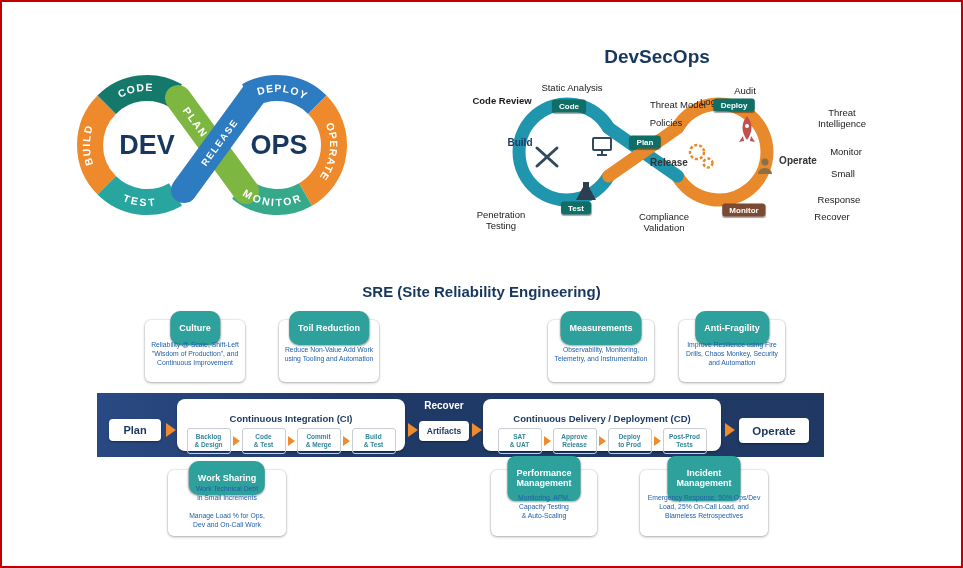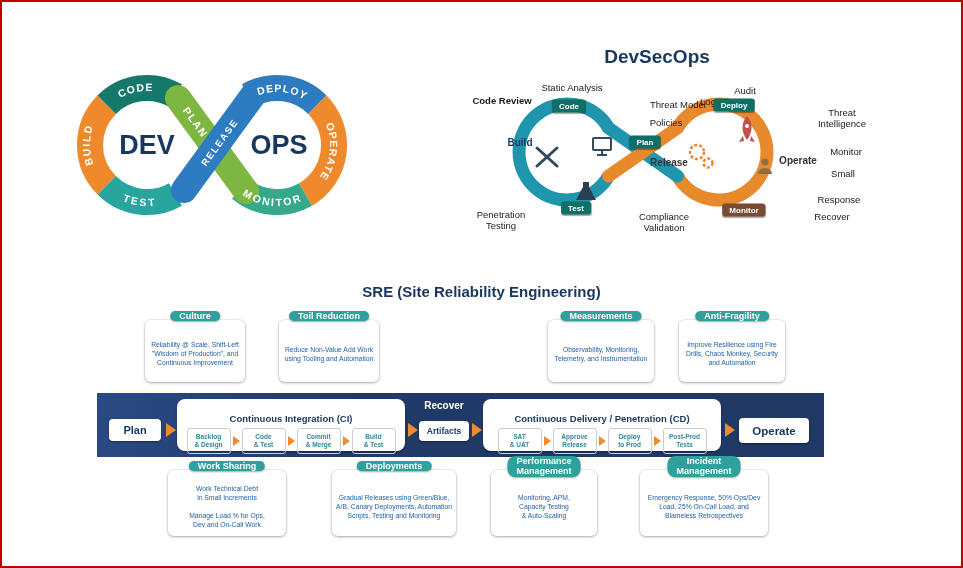--- a/index.html
+++ b/index.html
@@ -19,21 +19,21 @@
   .dso-label { position:absolute; transform:translate(-50%,-50%); font-size:9.5px; color:#1a1a1a; text-align:center; white-space:pre-line; line-height:1.15; }
   .dso-stage { position:absolute; transform:translate(-50%,-50%); background:#0F6E66; color:#fff; font-size:8px; font-weight:bold; padding:2px 7px; border-radius:3px; box-shadow:0 1px 1px rgba(0,0,0,.35); white-space:nowrap; }
   .dso-stage.brown { background:#7A4A32; }
   .dso-plain { position:absolute; transform:translate(-50%,-50%); font-size:10px; font-weight:bold; color:#333; white-space:nowrap; }
   .dso-plain.navy { color:#17375E; }
 
   
   .sre-title { position:absolute; left:0; right:0; top:281px; text-align:center; font-size:15px; font-weight:bold; color:#17375E; }
 
   .card { position:absolute; background:#fff; border-radius:6px; box-shadow:0 1px 3px rgba(0,0,0,.3), 0 0 0 1px rgba(0,0,0,.05); }
-  .pill { position:absolute; top:-9px; left:50%; transform:translateX(-50%); background:#2FA19C; color:#fff; font-size:9px; font-weight:bold; white-space:nowrap; padding:0 9px; border-radius:10px; box-shadow:0 1px 2px rgba(0,0,0,.35); text-align:center; line-height:1.15; }
+  .pill { position:absolute; top:-9px; left:50%; transform:translateX(-50%); background:#2FA19C; color:#fff; font-size:9px; font-weight:bold; white-space:nowrap; padding:12px 9px; border-radius:10px; box-shadow:0 1px 2px rgba(0,0,0,.35); text-align:center; line-height:1.15; }
   .pill.two-line { white-space:pre-line; top:-14px; border-radius:8px; }
   .card-body { position:absolute; top:10px; left:4px; right:4px; bottom:3px; display:flex; align-items:center; justify-content:center; text-align:center; font-size:6.8px; line-height:1.3; color:#1F5FA8; white-space:pre-line; }
   .card.tall .card-body { top:12px; }
 
   
   .band { position:absolute; left:95px; top:391px; width:727px; height:64px; background:linear-gradient(105deg,#2A4A85 0%, #203A67 35%, #1F3864 100%); }
   .band-box { position:absolute; background:#fff; border-radius:4px; display:flex; align-items:center; justify-content:center; font-weight:bold; color:#17375E; box-shadow:0 1px 2px rgba(0,0,0,.4); }
   .plan-box { left:12px; top:26px; width:52px; height:22px; font-size:11px; }
   .artifacts-box { left:322px; top:28px; width:50px; height:20px; font-size:8.5px; }
   .operate-box { left:642px; top:25px; width:70px; height:25px; font-size:11.5px; }
@@ -184,21 +184,21 @@
 &amp; Test</div>
       </div>
     </div>
 
     <div class="arrow big abs" style="left:310px; top:30px;"></div>
     <div class="pipeline-label">Recover</div>
     <div class="band-box artifacts-box">Artifacts</div>
     <div class="arrow big abs" style="left:374px; top:30px;"></div>
 
     <div class="ci-cd" style="left:386px; width:238px;">
-      <div class="ci-cd-title">Continuous Delivery / Penetration (CD)</div>
+      <div class="ci-cd-title">Continuous Delivery / Deployment (CD)</div>
       <div class="steps">
         <div class="step">SAT
 &amp; UAT</div>
         <div class="arrow"></div>
         <div class="step">Approve
 Release</div>
         <div class="arrow"></div>
         <div class="step">Deploy
 to Prod</div>
         <div class="arrow"></div>
@@ -211,24 +211,20 @@
     <div class="band-box operate-box">Operate</div>
   </div>
 
   <div class="card tall" style="left:166px; top:468px; width:118px; height:66px;">
     <div class="pill">Work Sharing</div>
     <div class="card-body">Work Technical Debt
 in Small Increments
 
 Manage Load % for Ops,
 Dev and On-Call Work</div>
-  </div>
-  <div class="card tall" style="left:330px; top:468px; width:124px; height:66px;">
-    <div class="pill">Deployments</div>
-    <div class="card-body">Gradual Releases using Green/Blue, A/B, Canary Deployments, Automation Scripts, Testing and Monitoring</div>
   </div>
   <div class="card tall" style="left:489px; top:468px; width:106px; height:66px;">
     <div class="pill two-line">Performance
 Management</div>
     <div class="card-body">Monitoring, APM,
 Capacity Testing
 &amp; Auto-Scaling</div>
   </div>
   <div class="card tall" style="left:638px; top:468px; width:128px; height:66px;">
     <div class="pill two-line">Incident

